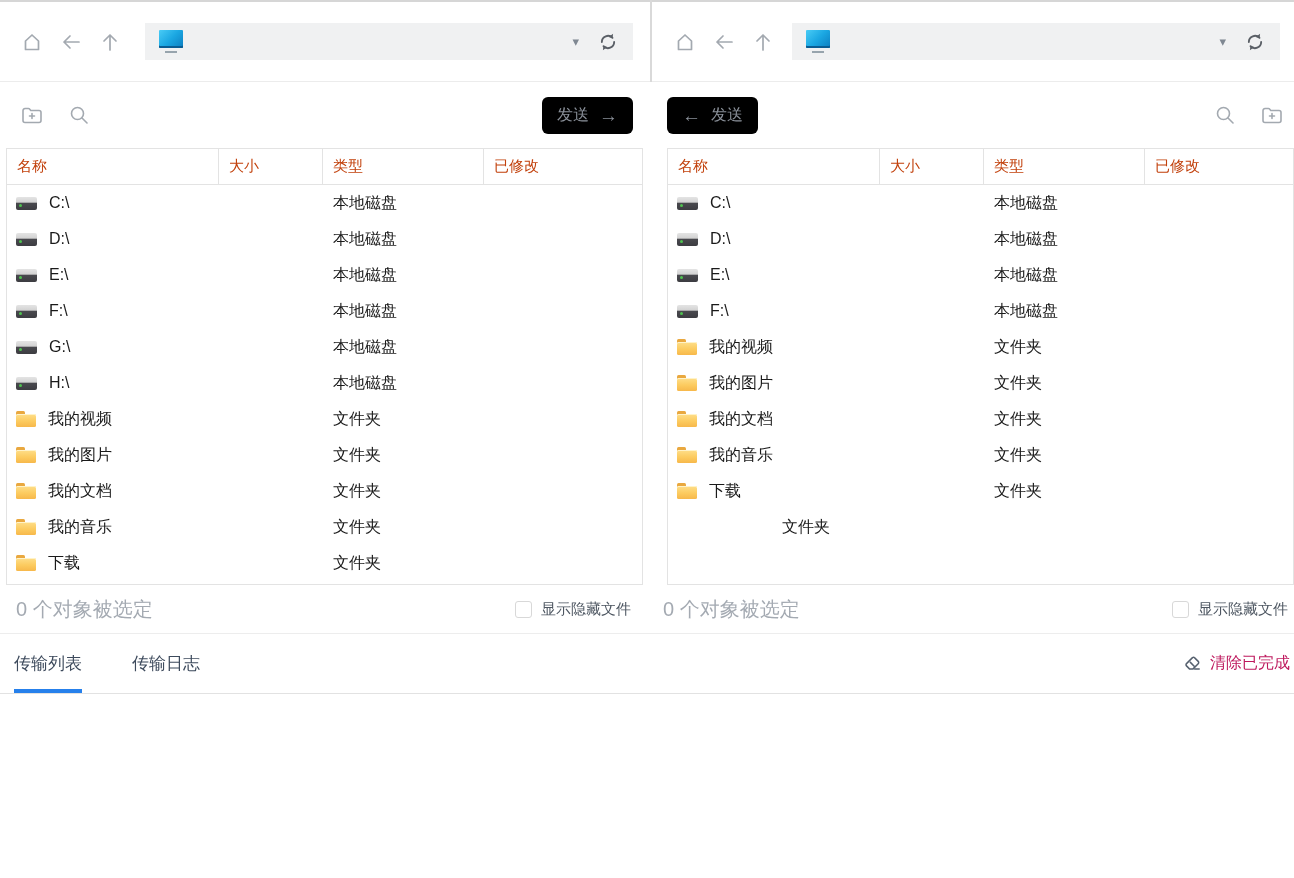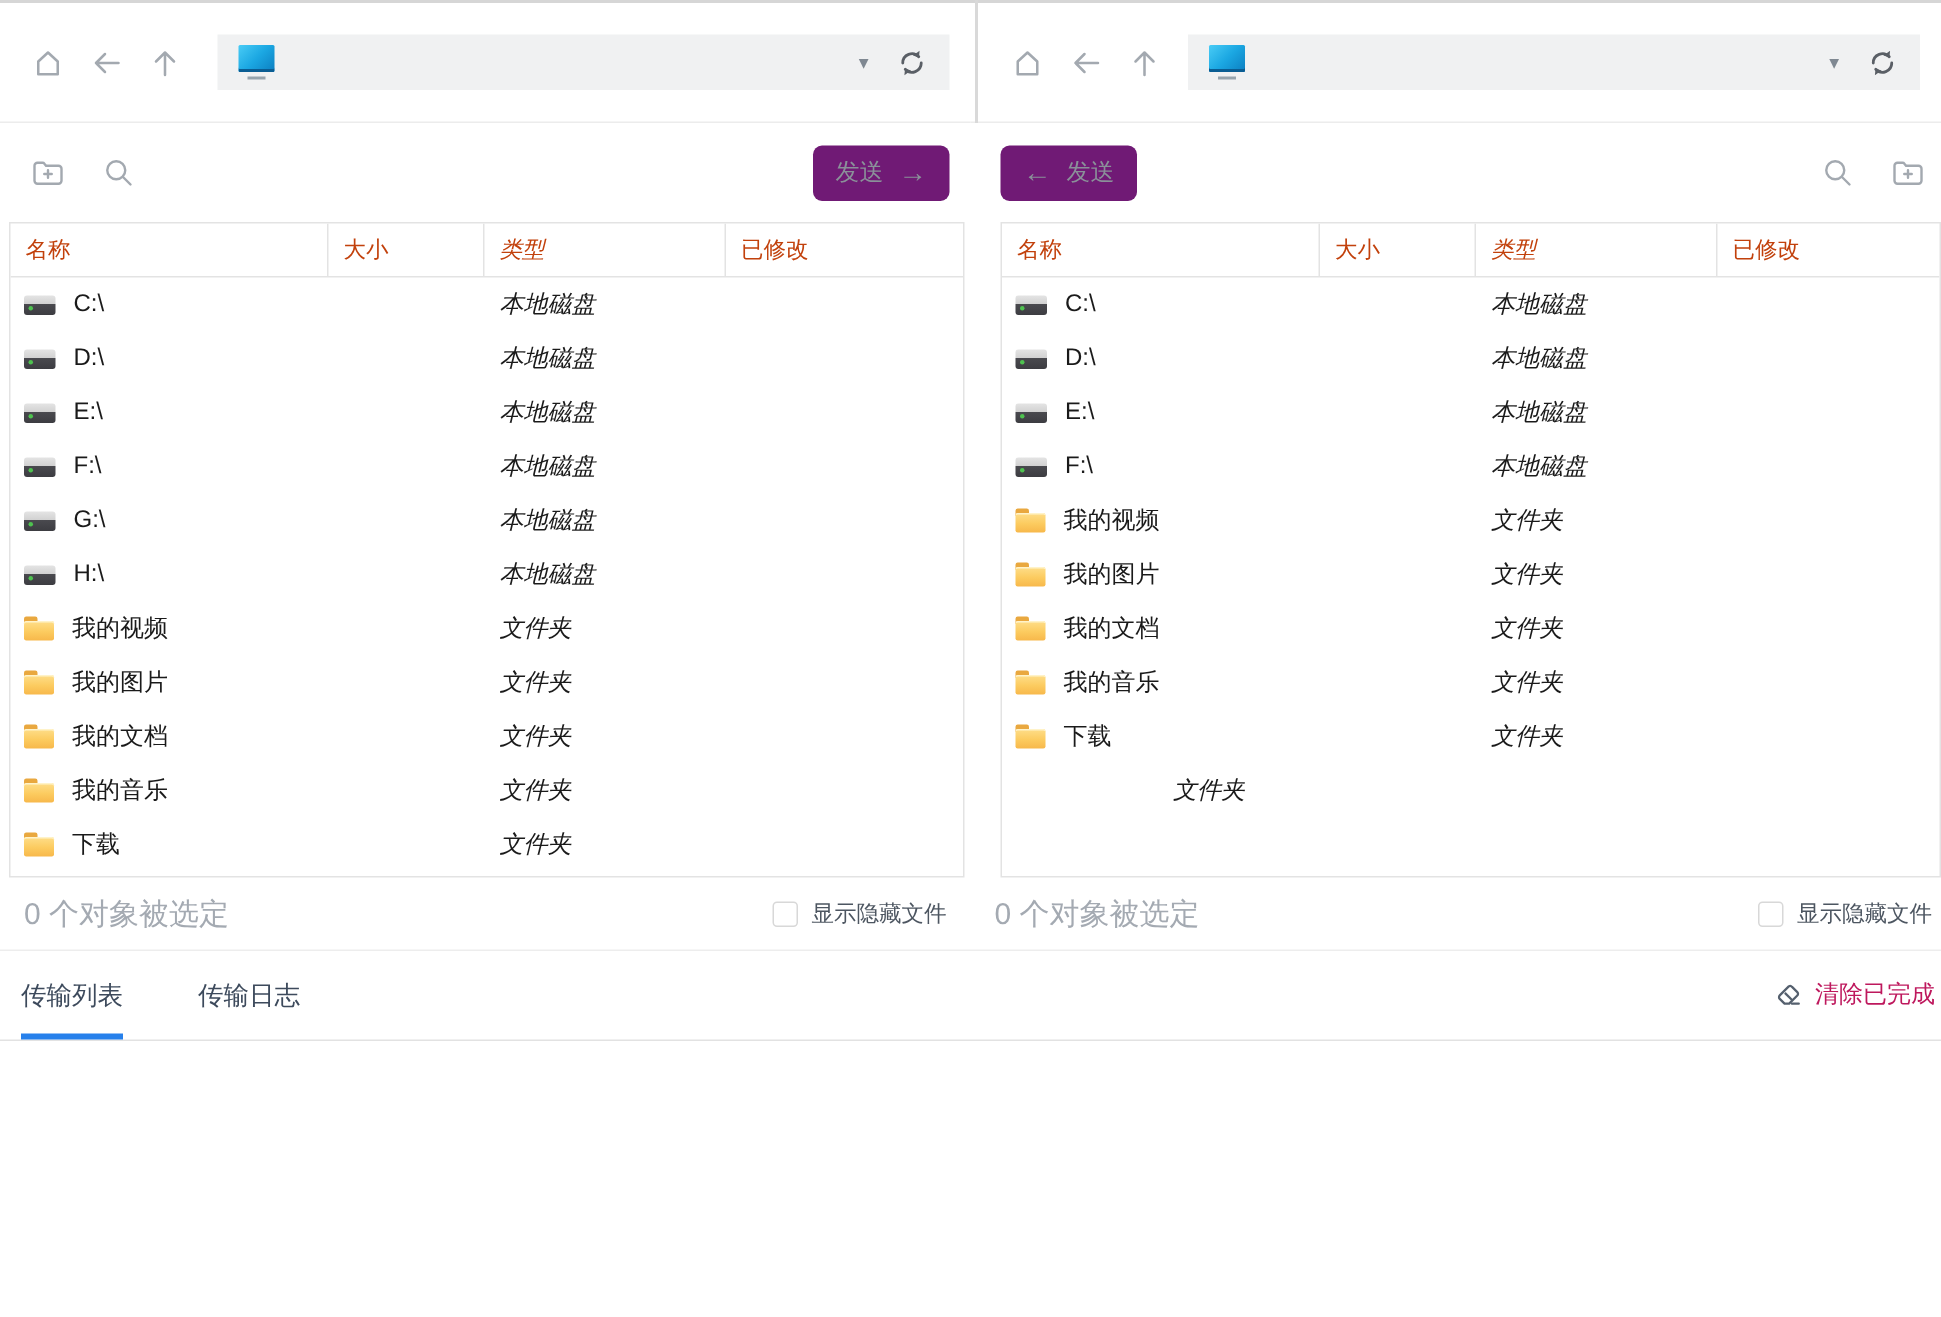--- a/index.html
+++ b/index.html
@@ -27,36 +27,36 @@
   .addr-monitor::before { content:""; position:absolute; left:1px; right:1px; top:0; height:18px;
     background:linear-gradient(135deg,#49ccf6 0%,#1ba7e2 50%,#0c7ec0 100%);
     box-shadow:inset 0 -2px 0 #0a5d93; border-radius:1px; }
   .addr-monitor::after { content:""; position:absolute; left:7px; bottom:0; width:12px; height:2px;
     background:#97a4ad; box-shadow:4px -3px 0 -1px #97a4ad; }
 
   
   .actionbar { height:66px; flex:none; display:flex; align-items:center; }
   .ab-left { padding-left:20px; gap:23px; display:flex; align-items:center; }
   .spacer { flex:1; }
-  .send-btn { height:37px; background:#701a75; border-radius:6px; color:#8a9099; font-size:16px;
+  .send-btn { height:37px; background:#000000; border-radius:6px; color:#8a9099; font-size:16px;
     display:flex; align-items:center; gap:10px; padding:0 15px; cursor:pointer; flex:none; }
   .send-btn .arrow { font-size:19px; line-height:1; }
   .icon-btn { width:24px; height:24px; display:flex; align-items:center; justify-content:center; cursor:pointer; flex:none; }
 
   
   .ftable { height:437px; flex:none; border:1px solid #e3e3e3; display:flex; flex-direction:column; overflow:hidden; }
   .ftable.left { margin:0 4px 0 6px; }
   .ftable.right { margin:0 0 0 20px; }
   .thead { height:36px; flex:none; display:flex; border-bottom:1px solid #e3e3e3; }
   .hcell { display:flex; align-items:center; padding-left:10px; color:#c2410c; font-size:15px;
     border-right:1px solid #e3e3e3; cursor:pointer; }
   .hcell:last-child { border-right:none; }
   .c-name { width:212px; flex:none; }
   .c-size { width:104px; flex:none; }
-  .c-type { width:161px; flex:none;font-style:italic; }
+  .c-type { width:161px; flex:none; }
   .c-mod  { flex:1;font-family:Liberation Mono, monospace; }
   .tbody { flex:1; }
   .trow { height:36px; display:flex; align-items:center; font-size:16px; color:#1a1a1a; cursor:default; }
   .cell { display:flex; align-items:center; padding-left:10px; height:100%; }
   .cell.c-name { padding-left:9px; }
 
   
   .fi { position:relative; display:inline-block; margin-right:12px; flex:none; }
   .fi-drive { width:21px; height:13px; margin-top:1px; border-radius:2px;
     background:linear-gradient(to bottom,#e4e4e4 0%,#d2d2d2 42%,#4a4a4f 43%,#3c3c41 100%); }

